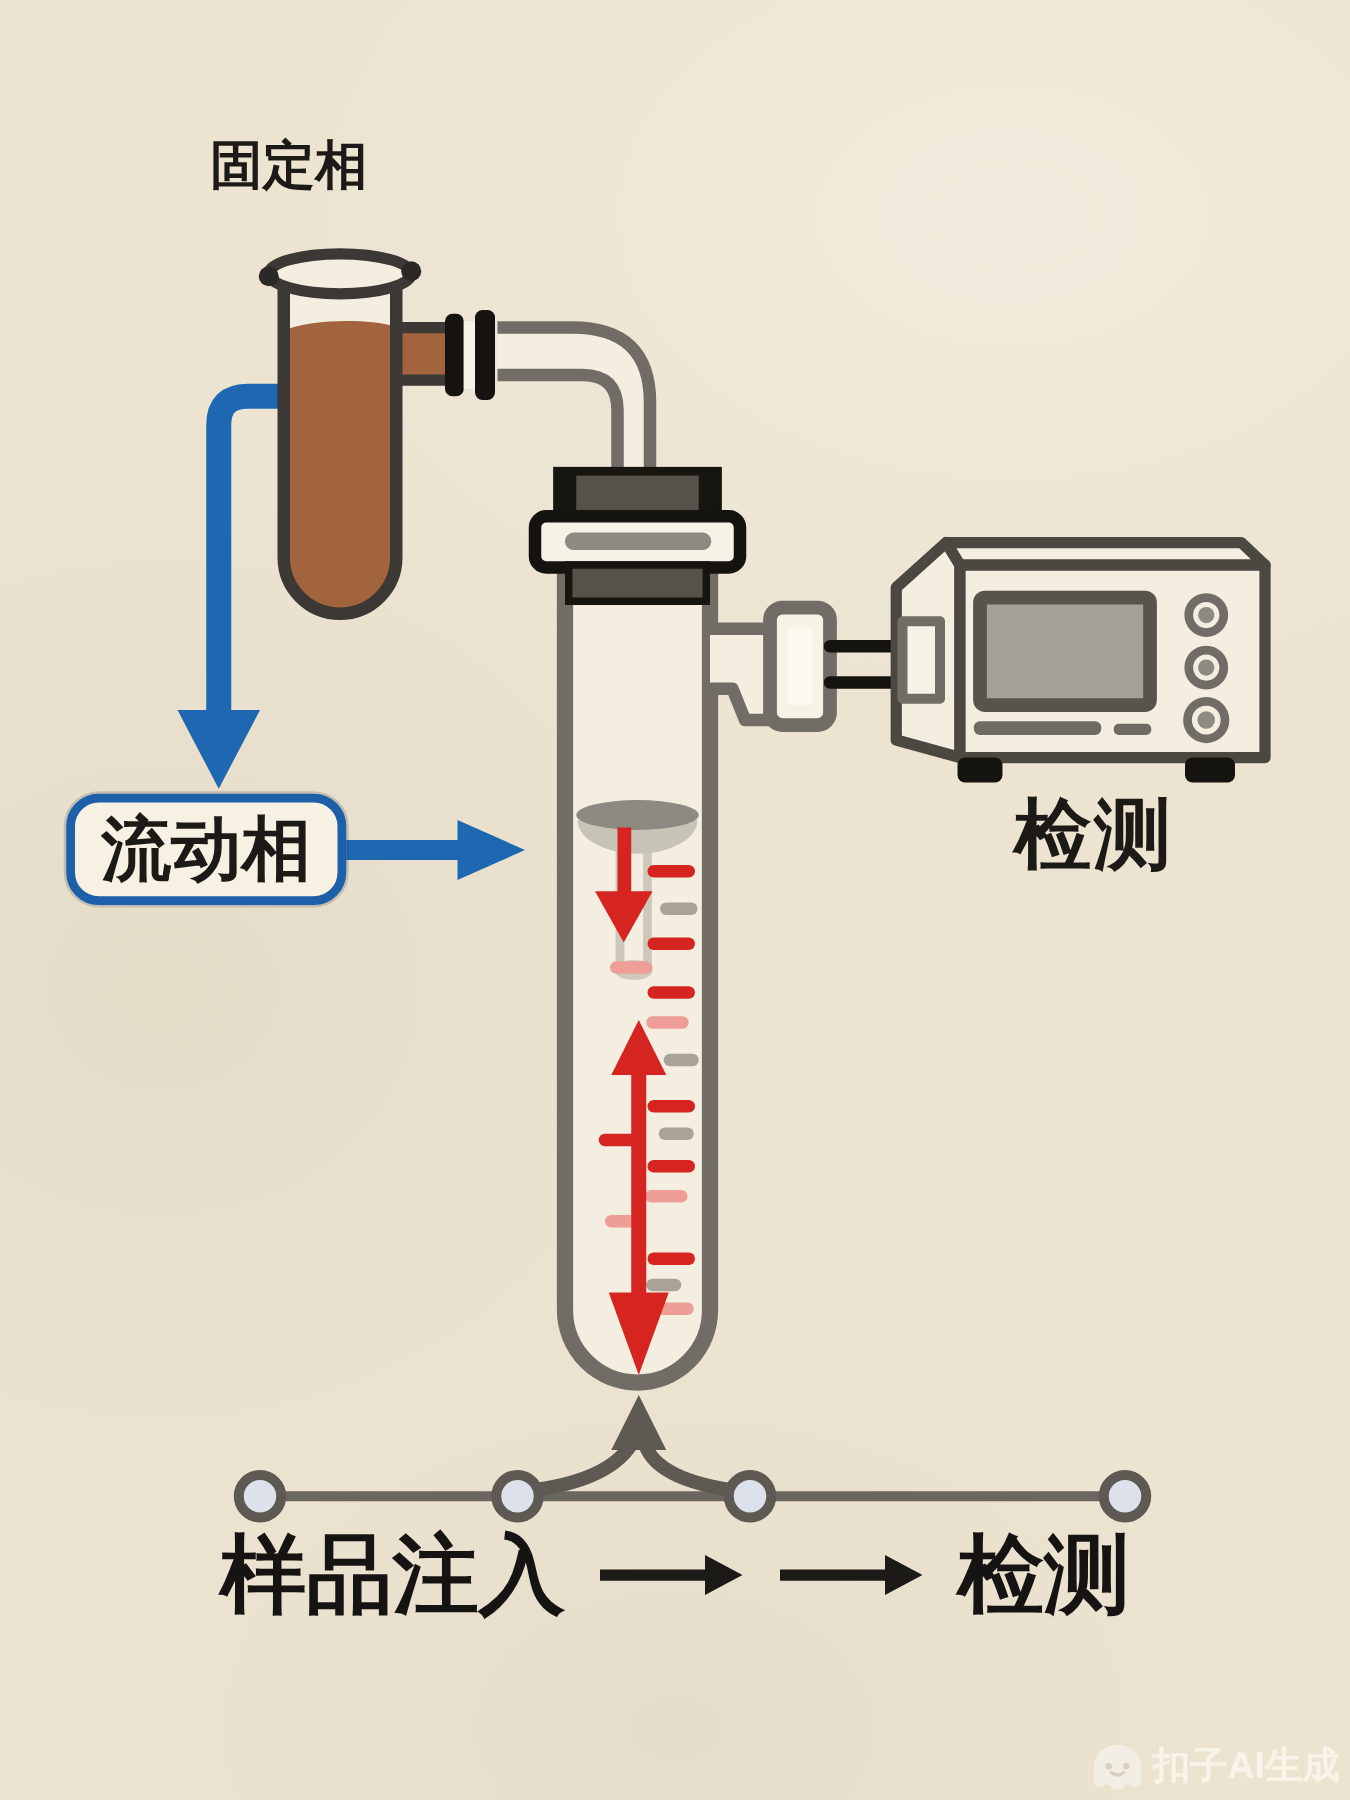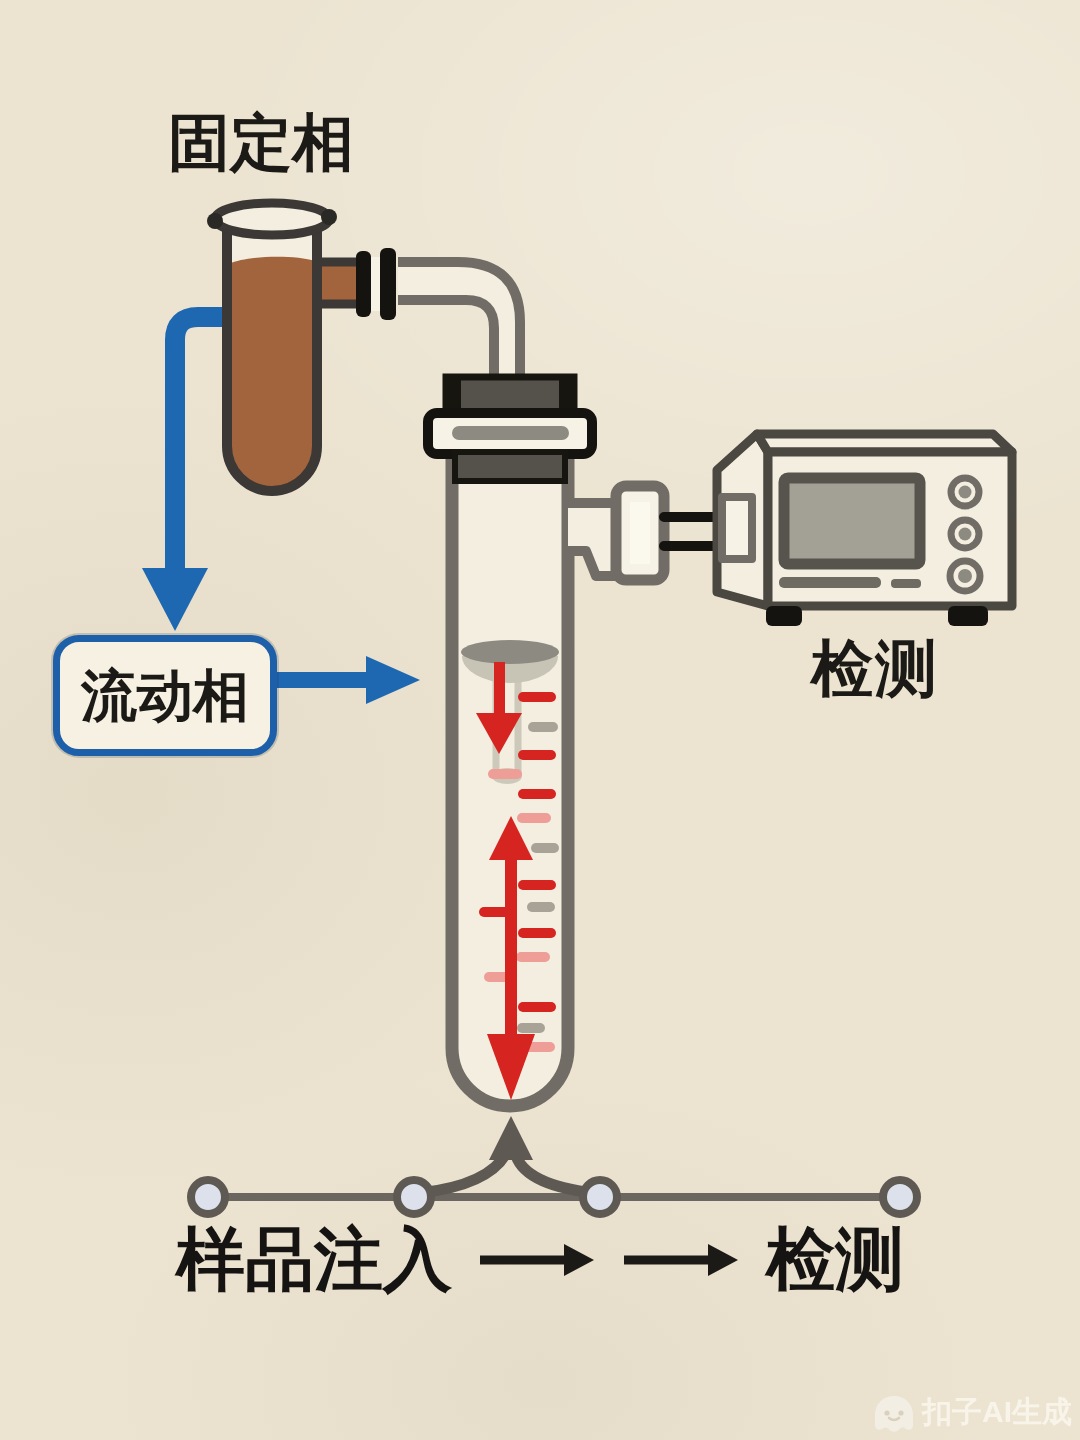--- a/index.html
+++ b/index.html
@@ -10,25 +10,25 @@
       radial-gradient(900px 600px at 75% 12%, rgba(255,255,255,.28), rgba(255,255,255,0) 65%),
       radial-gradient(800px 700px at 12% 55%, rgba(188,176,150,.16), rgba(188,176,150,0) 60%),
       radial-gradient(760px 520px at 50% 96%, rgba(188,176,150,.14), rgba(188,176,150,0) 60%);
     font-family:"Liberation Serif","DejaVu Serif",serif;
   }
   .art{position:absolute;left:0;top:0;z-index:1;}
   .label{
     position:absolute;z-index:2;color:#1c1a16;font-weight:900;line-height:1;
     white-space:nowrap;
   }
-  .label-stationary{left:168px;top:112px;font-size:62px;}
+  .label-stationary{left:168px;top:112px;font-size:42px;}
   .label-separation{left:208px;top:870px;font-size:56px;letter-spacing:1px;}
   .label-detector{left:811px;top:638px;font-size:62px;letter-spacing:2px;}
   .mobile-box{
-    position:absolute;z-index:2;left:53px;top:635px;width:224px;height:121px;
+    position:absolute;z-index:2;left:53px;top:635px;width:224px;height:89px;
     box-sizing:border-box;border:7px solid #1d5fa8;border-radius:26px;
     background:#f6f1e2;display:flex;align-items:center;justify-content:center;
     box-shadow:0 0 0 2px rgba(20,40,70,.18);
   }
   .mobile-box .txt{font-size:56px;font-weight:900;color:#1c1a16;line-height:1;}
   .flow{
     position:absolute;z-index:2;left:0;top:1224px;width:1080px;
     display:flex;justify-content:center;align-items:center;gap:26px;
     font-size:69px;font-weight:900;color:#161412;line-height:1.05;
   }

